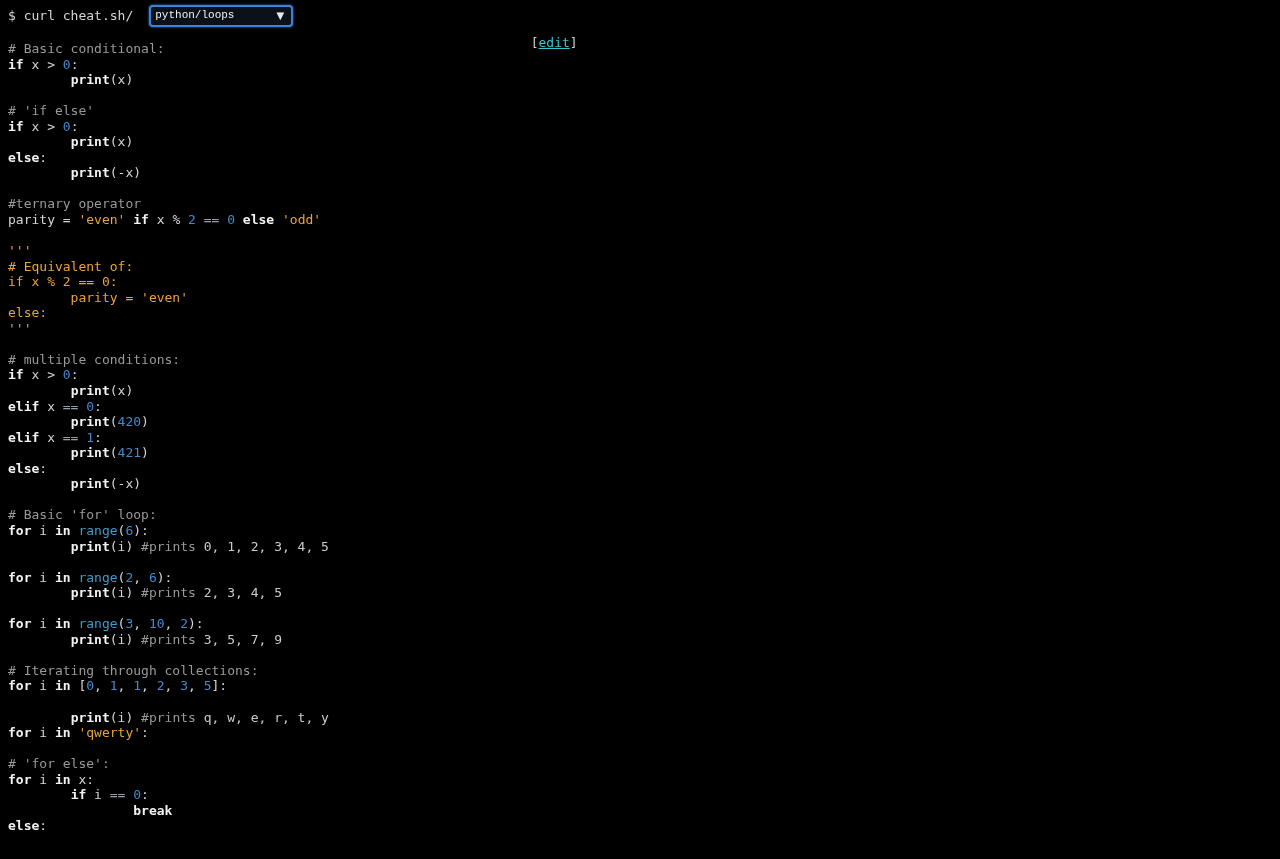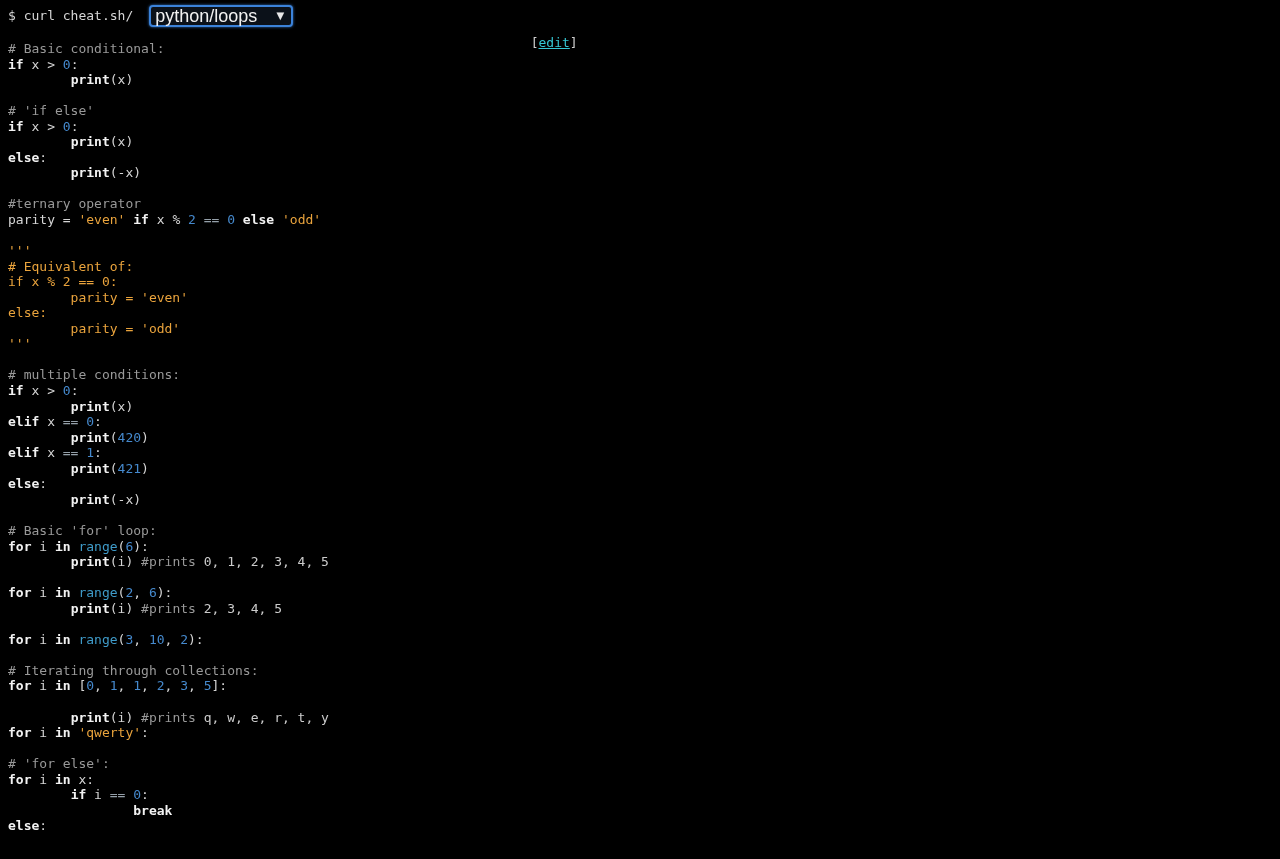--- a/index.html
+++ b/index.html
@@ -38,22 +38,22 @@
     width: 144px;
     height: 22px;
     background: #0b1119;
     border: 2px solid var(--sel_border, #3b82d9);
     border-radius: 4px;
     box-shadow: 0 0 3px rgba(59,130,217,0.85);
     padding: 0 7px 0 4px;
     cursor: pointer;
   }
   .select-label {
-    font-family: Liberation Sans, sans-serif;
-    font-size: 18px;
+    font-family: Liberation Mono, monospace;
+    font-size: 11px;
     color: #f2f2f2;
     line-height: 1;
   }
   .select-arrow {
     font-family: "DejaVu Sans", sans-serif;
     font-size: 10px;
     color: #e8e8e8;
     line-height: 1;
   }
   .edit-wrap {
@@ -115,41 +115,41 @@
     <div class="line"><span class="tk-txt">        </span><span class="tk-kw">print</span><span class="tk-txt">(-x)</span></div>
     <div class="line"></div>
     <div class="line"><span class="tk-com">#ternary operator</span></div>
     <div class="line"><span class="tk-txt">parity = </span><span class="tk-str">'even'</span><span class="tk-txt"> </span><span class="tk-kw">if</span><span class="tk-txt"> x % </span><span class="tk-num">2</span><span class="tk-txt"> </span><span class="tk-op">==</span><span class="tk-txt"> </span><span class="tk-num">0</span><span class="tk-txt"> </span><span class="tk-kw">else</span><span class="tk-txt"> </span><span class="tk-str">'odd'</span></div>
     <div class="line"></div>
     <div class="line"><span class="tk-str">'''</span></div>
     <div class="line"><span class="tk-str"># Equivalent of:</span></div>
     <div class="line"><span class="tk-str">if x % 2 == 0:</span></div>
     <div class="line"><span class="tk-str">        parity = 'even'</span></div>
     <div class="line"><span class="tk-str">else:</span></div>
-    <div class="line"><span class="tk-str">        parity = 'odd'</span></div>
     <div class="line"><span class="tk-str">'''</span></div>
     <div class="line"></div>
     <div class="line"><span class="tk-com"># multiple conditions:</span></div>
     <div class="line"><span class="tk-kw">if</span><span class="tk-txt"> x &gt; </span><span class="tk-num">0</span><span class="tk-txt">:</span></div>
     <div class="line"><span class="tk-txt">        </span><span class="tk-kw">print</span><span class="tk-txt">(x)</span></div>
     <div class="line"><span class="tk-kw">elif</span><span class="tk-txt"> x </span><span class="tk-op">==</span><span class="tk-txt"> </span><span class="tk-num">0</span><span class="tk-txt">:</span></div>
     <div class="line"><span class="tk-txt">        </span><span class="tk-kw">print</span><span class="tk-txt">(</span><span class="tk-num">420</span><span class="tk-txt">)</span></div>
     <div class="line"><span class="tk-kw">elif</span><span class="tk-txt"> x </span><span class="tk-op">==</span><span class="tk-txt"> </span><span class="tk-num">1</span><span class="tk-txt">:</span></div>
     <div class="line"><span class="tk-txt">        </span><span class="tk-kw">print</span><span class="tk-txt">(</span><span class="tk-num">421</span><span class="tk-txt">)</span></div>
     <div class="line"><span class="tk-kw">else</span><span class="tk-txt">:</span></div>
     <div class="line"><span class="tk-txt">        </span><span class="tk-kw">print</span><span class="tk-txt">(-x)</span></div>
     <div class="line"></div>
     <div class="line"><span class="tk-com"># Basic 'for' loop:</span></div>
     <div class="line"><span class="tk-kw">for</span><span class="tk-txt"> i </span><span class="tk-kw">in</span><span class="tk-txt"> </span><span class="tk-bi">range</span><span class="tk-txt">(</span><span class="tk-num">6</span><span class="tk-txt">):</span></div>
     <div class="line"><span class="tk-txt">        </span><span class="tk-kw">print</span><span class="tk-txt">(i) </span><span class="tk-com">#prints </span><span class="tk-val">0, 1, 2, 3, 4, 5</span></div>
     <div class="line"></div>
     <div class="line"><span class="tk-kw">for</span><span class="tk-txt"> i </span><span class="tk-kw">in</span><span class="tk-txt"> </span><span class="tk-bi">range</span><span class="tk-txt">(</span><span class="tk-num">2</span><span class="tk-txt">, </span><span class="tk-num">6</span><span class="tk-txt">):</span></div>
     <div class="line"><span class="tk-txt">        </span><span class="tk-kw">print</span><span class="tk-txt">(i) </span><span class="tk-com">#prints </span><span class="tk-val">2, 3, 4, 5</span></div>
     <div class="line"></div>
     <div class="line"><span class="tk-kw">for</span><span class="tk-txt"> i </span><span class="tk-kw">in</span><span class="tk-txt"> </span><span class="tk-bi">range</span><span class="tk-txt">(</span><span class="tk-num">3</span><span class="tk-txt">, </span><span class="tk-num">10</span><span class="tk-txt">, </span><span class="tk-num">2</span><span class="tk-txt">):</span></div>
+    <div class="line"><span class="tk-txt">        </span><span class="tk-kw">print</span><span class="tk-txt">(i) </span><span class="tk-com">#prints </span><span class="tk-val">3, 5, 7, 9</span></div>
     <div class="line"></div>
     <div class="line"><span class="tk-com"># Iterating through collections:</span></div>
     <div class="line"><span class="tk-kw">for</span><span class="tk-txt"> i </span><span class="tk-kw">in</span><span class="tk-txt"> [</span><span class="tk-num">0</span><span class="tk-txt">, </span><span class="tk-num">1</span><span class="tk-txt">, </span><span class="tk-num">1</span><span class="tk-txt">, </span><span class="tk-num">2</span><span class="tk-txt">, </span><span class="tk-num">3</span><span class="tk-txt">, </span><span class="tk-num">5</span><span class="tk-txt">]:</span></div>
     <div class="line"></div>
     <div class="line"><span class="tk-txt">        </span><span class="tk-kw">print</span><span class="tk-txt">(i) </span><span class="tk-com">#prints </span><span class="tk-val">q, w, e, r, t, y</span></div>
     <div class="line"><span class="tk-kw">for</span><span class="tk-txt"> i </span><span class="tk-kw">in</span><span class="tk-txt"> </span><span class="tk-str">'qwerty'</span><span class="tk-txt">:</span></div>
     <div class="line"></div>
     <div class="line"><span class="tk-com"># 'for else':</span></div>
     <div class="line"><span class="tk-kw">for</span><span class="tk-txt"> i </span><span class="tk-kw">in</span><span class="tk-txt"> x:</span></div>
     <div class="line"><span class="tk-txt">        </span><span class="tk-kw">if</span><span class="tk-txt"> i </span><span class="tk-op">==</span><span class="tk-txt"> </span><span class="tk-num">0</span><span class="tk-txt">:</span></div>

